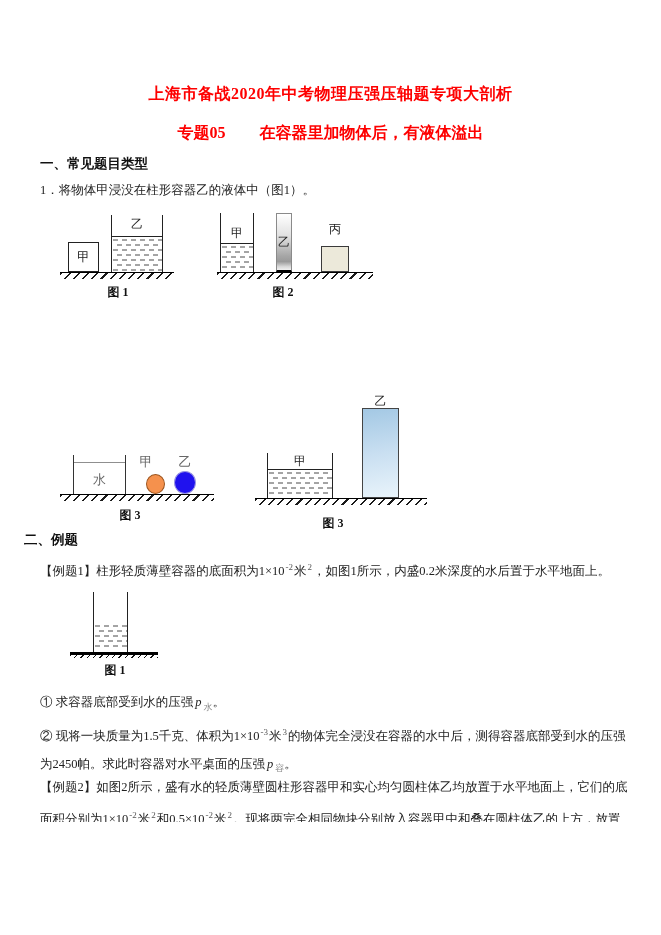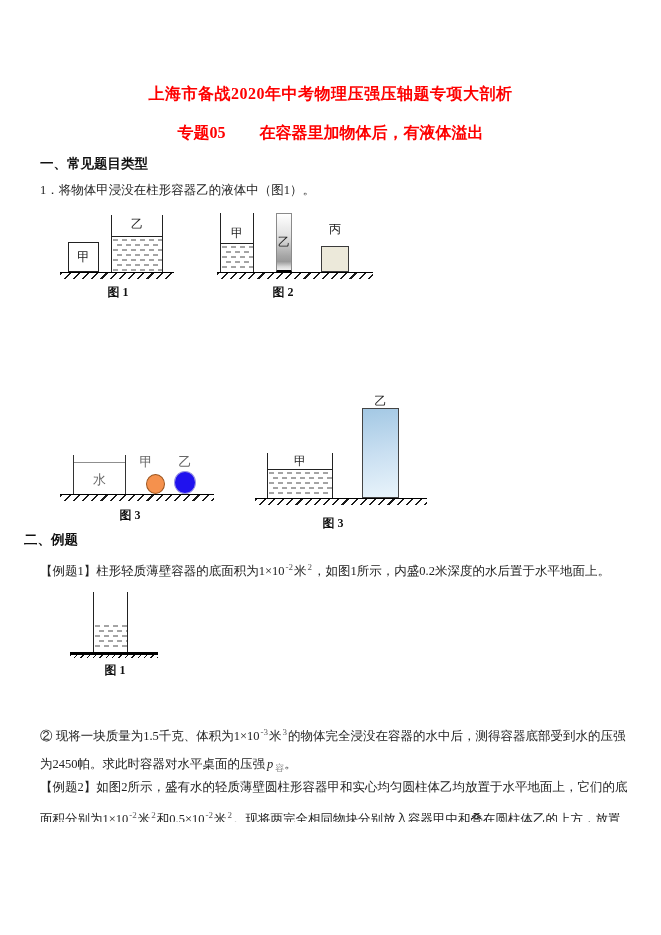--- a/index.html
+++ b/index.html
@@ -156,16 +156,17 @@
             <line x1="1" y1="13" x2="33" y2="13" stroke="#4a4a4a" stroke-width="1" stroke-dasharray="5 4"></line>
             <line x1="5" y1="18" x2="33" y2="18" stroke="#4a4a4a" stroke-width="1" stroke-dasharray="5 4"></line>
             <line x1="1" y1="23" x2="33" y2="23" stroke="#4a4a4a" stroke-width="1" stroke-dasharray="5 4"></line>
           </svg>
       </div>
     </div>
     <div class="ground thick" style="left:0;top:64px;width:88px;"></div>
     <div class="caption" style="left:15px;top:74px;width:60px;">图 1</div>
   </div>
 
+  <div class="abs para" style="left:40px;top:692px;width:590px;"><span>①  求容器底部受到水的压强</span><span class="pv">p</span><span class="sub">水</span><span>。</span></div>
   <div class="abs para wrap" style="left:40px;top:719px;width:588px;"><span>②  现将一块质量为1.5千克、体积为1×10</span><span class="sup">-3</span><span>米</span><span class="sup">3</span><span>的物体完全浸没在容器的水中后，测得容器底部受到水的压强为2450帕。求此时容器对水平桌面的压强</span><span class="pv">p</span><span class="sub">容</span><span>。</span></div>
   <div class="abs para wrap" style="left:40px;top:774px;width:588px;"><span class="b">【例题2】</span><span>如图2所示，盛有水的轻质薄壁圆柱形容器甲和实心均匀圆柱体乙均放置于水平地面上，它们的底面积分别为1×10</span><span class="sup">-2</span><span>米</span><span class="sup">2</span><span>和0.5×10</span><span class="sup">-2</span><span>米</span><span class="sup">2</span><span>。现将两完全相同物块分别放入容器甲中和叠在圆柱体乙的上方，放置前后容器甲、圆柱体乙对水平地面的压强大小</span></div>
 
 </div>
 
 </body></html>

